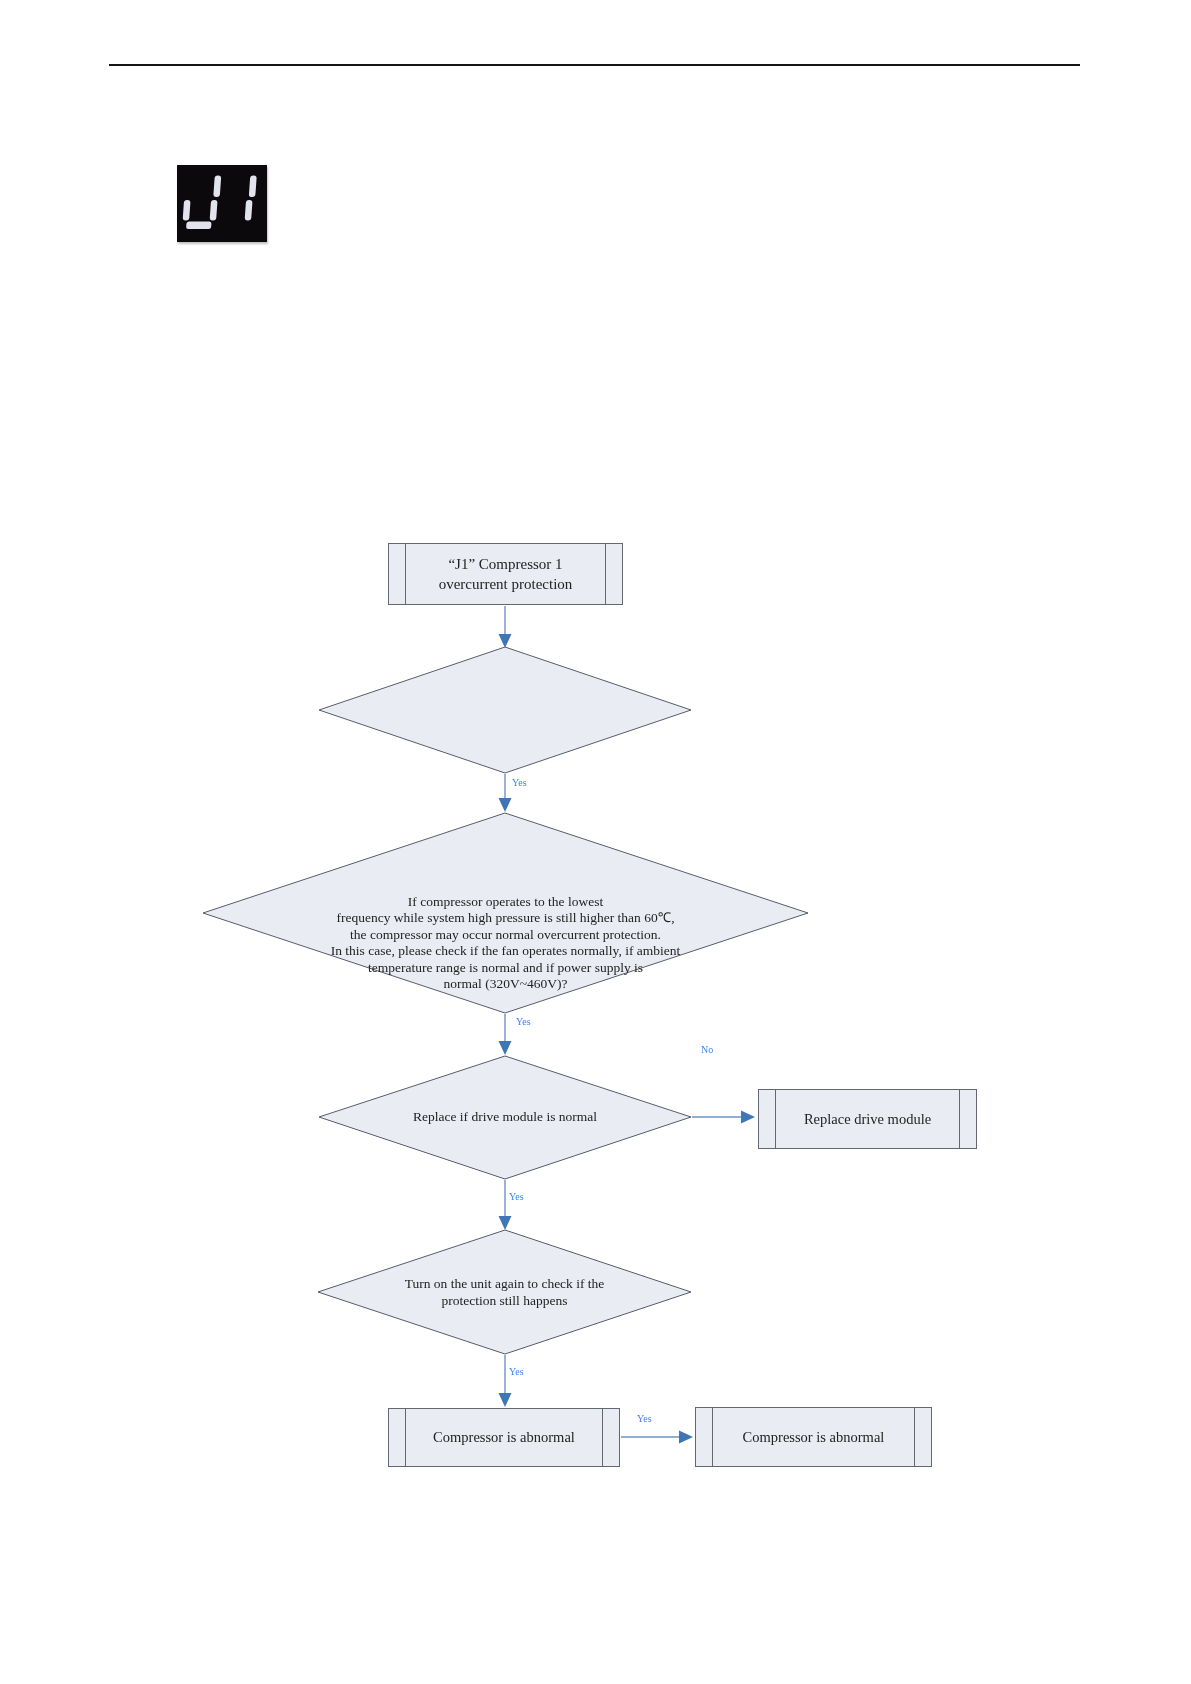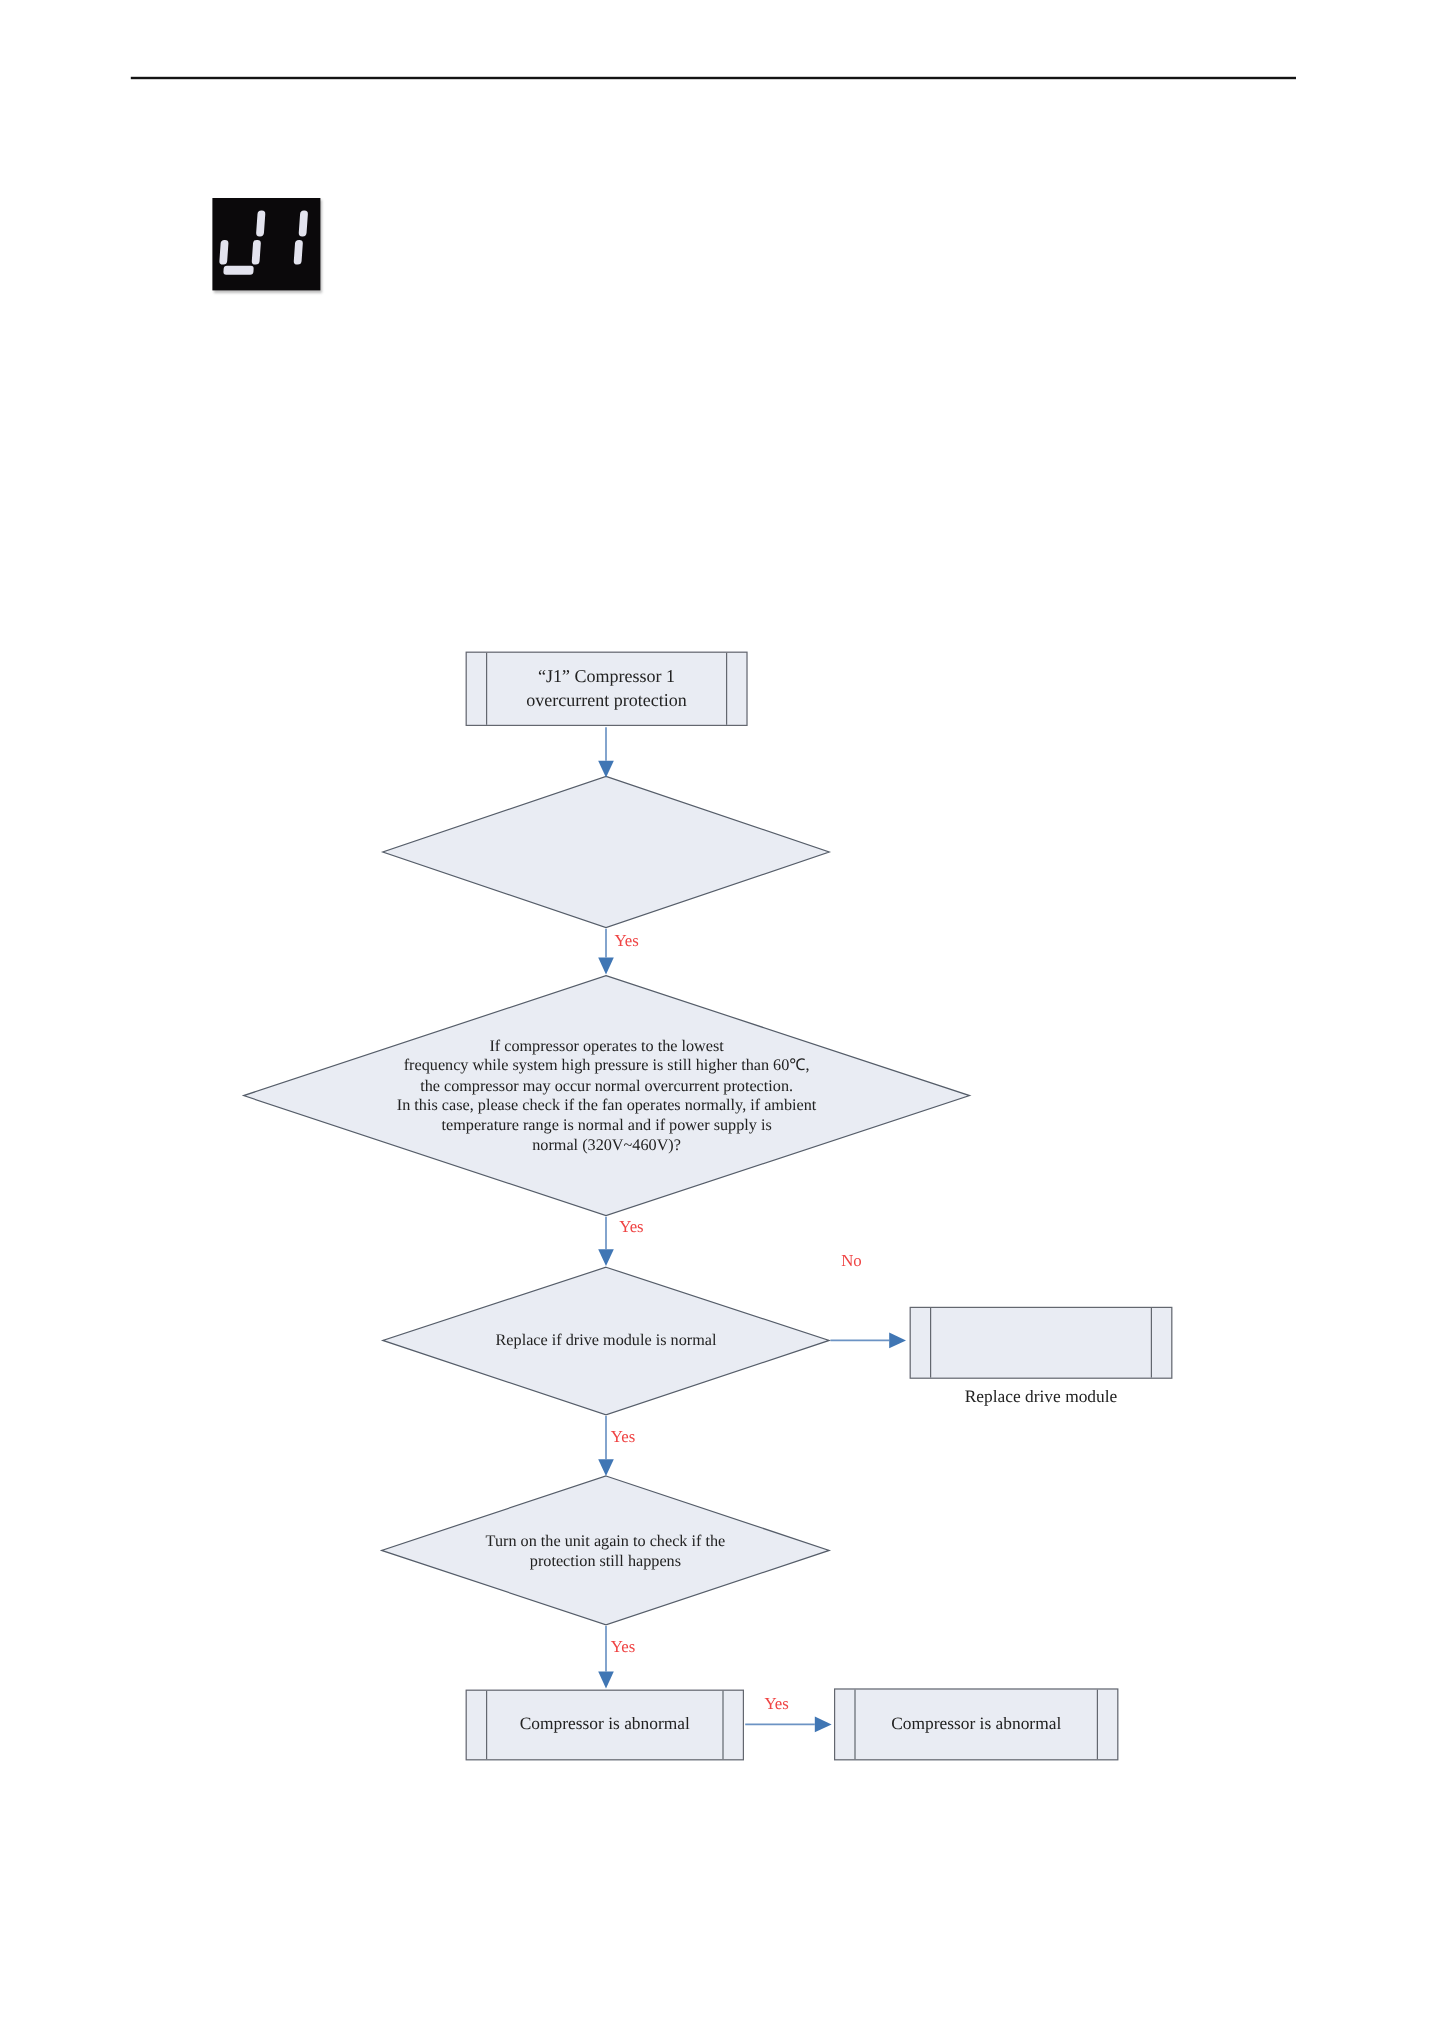--- a/index.html
+++ b/index.html
@@ -68,22 +68,22 @@
     text-align:center;
     white-space:pre-line;
     color:#222222;
   }
   .lbl-start{font-size:15px;line-height:20px;}
   .lbl-diamond{font-size:13.5px;line-height:17.5px;}
   .lbl-d2{line-height:16.5px;}
   .lbl-box{font-size:14.5px;}
   .branch-label{
     position:absolute;
-    font-size:14px;
-    color:#ef4444;
+    font-size:10px;
+    color:#3b82f6;
     white-space:nowrap;
   }
 </style>
 </head>
 <body>
 
 <div class="page">
 
   <div class="top-rule"></div>
 
@@ -133,30 +133,30 @@
 
   <div class="pbox" style="left:388px;top:543px;width:235px;height:62px;"></div>
   <div class="pbox" style="left:758px;top:1089px;width:219px;height:60px;"></div>
   <div class="pbox" style="left:388px;top:1408px;width:232px;height:59px;"></div>
   <div class="pbox" style="left:695px;top:1407px;width:237px;height:60px;"></div>
 
   <div class="node-label lbl-start" style="left:397px;top:543px;width:217px;height:62px;">“J1” Compressor 1
 overcurrent protection</div>
 
 
-  <div class="node-label lbl-diamond lbl-d2" style="left:200px;top:814px;width:611px;height:198px;">If compressor operates to the lowest
+  <div class="node-label lbl-diamond lbl-d2" style="left:200px;top:844px;width:611px;height:198px;">If compressor operates to the lowest
 frequency while system high pressure is still higher than 60℃,
 the compressor may occur normal overcurrent protection.
 In this case, please check if the fan operates normally, if ambient
 temperature range is normal and if power supply is
 normal (320V~460V)?</div>
 
   <div class="node-label lbl-diamond" style="left:319px;top:1057px;width:372px;height:120px;">Replace if drive module is normal</div>
 
-  <div class="node-label lbl-box" style="left:766px;top:1089px;width:203px;height:60px;margin-top:45px;">Replace drive module</div>
+  <div class="node-label lbl-box" style="left:766px;top:1089px;width:203px;height:60px;">Replace drive module</div>
 
   <div class="node-label lbl-diamond" style="left:318px;top:1231px;width:373px;height:122px;">Turn on the unit again to check if the
 protection still happens</div>
 
   <div class="node-label lbl-box" style="left:397px;top:1408px;width:214px;height:59px;">Compressor is abnormal</div>
 
   <div class="node-label lbl-box" style="left:704px;top:1407px;width:219px;height:60px;">Compressor is abnormal</div>
 
   <div class="branch-label" style="left:512px;top:777px;">Yes</div>
   <div class="branch-label" style="left:516px;top:1016px;">Yes</div>

